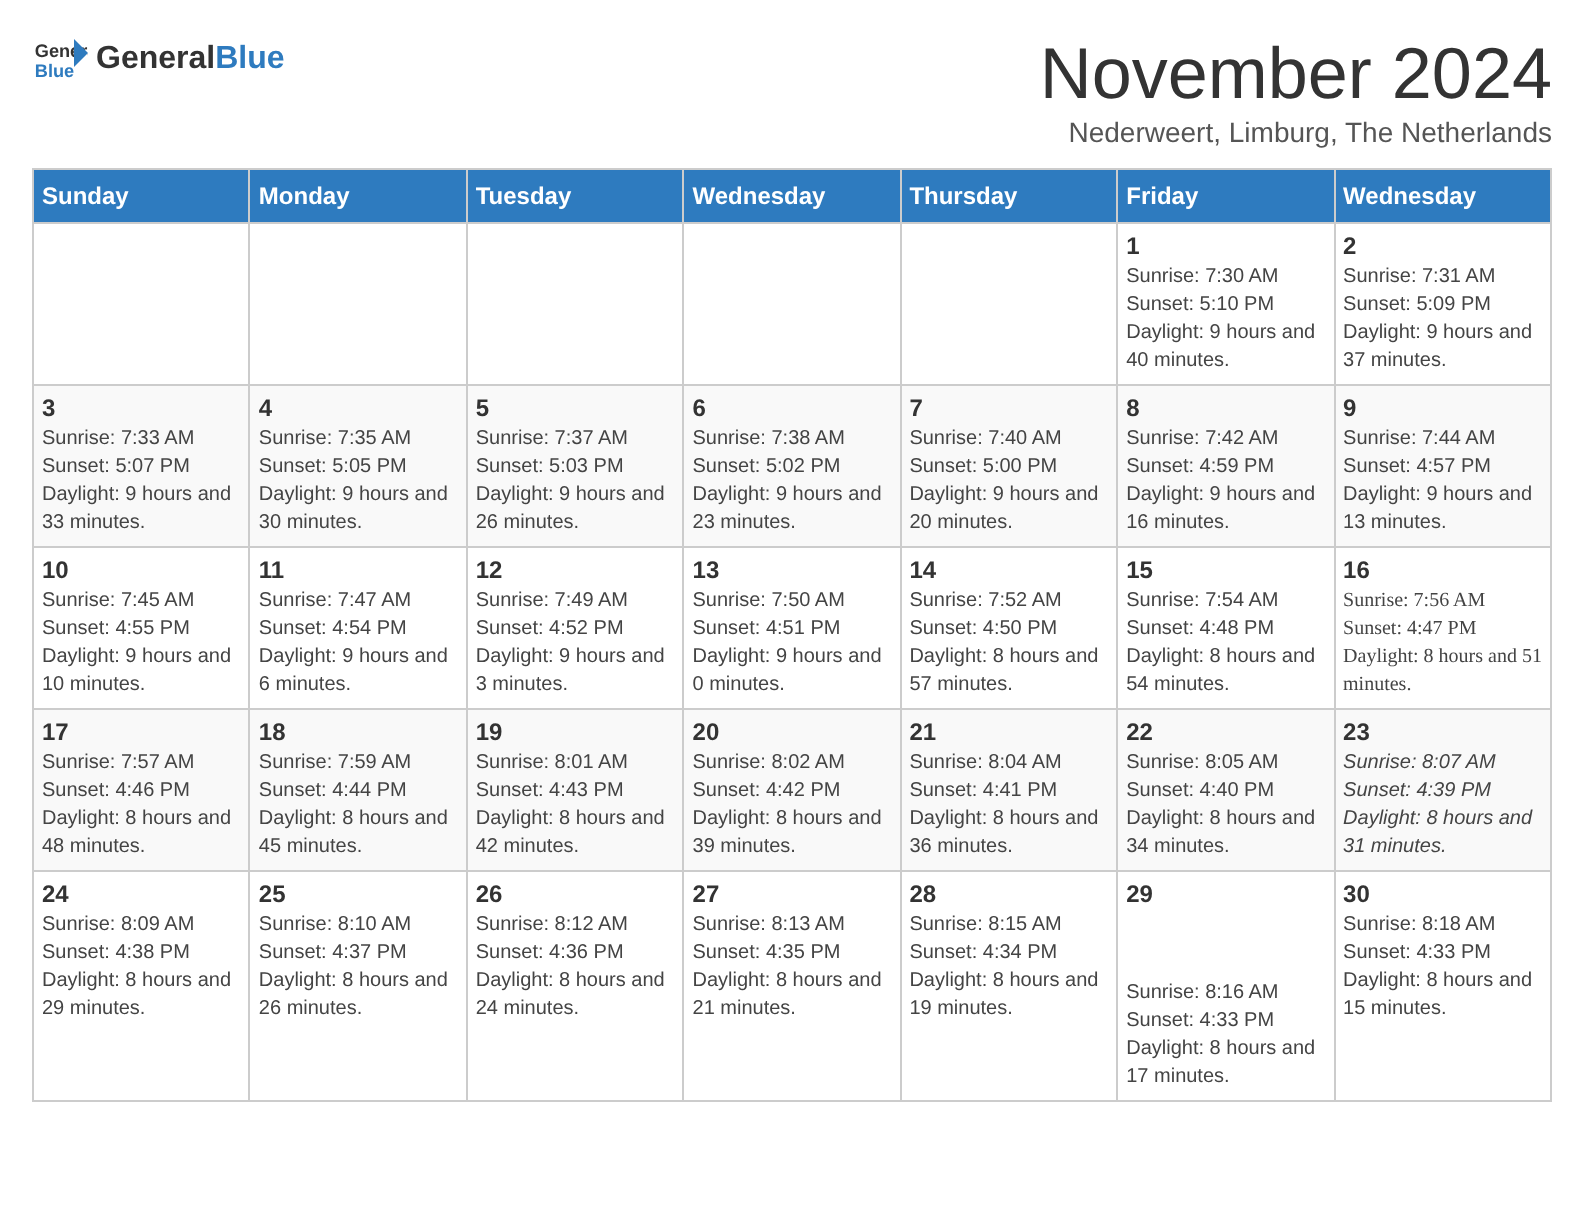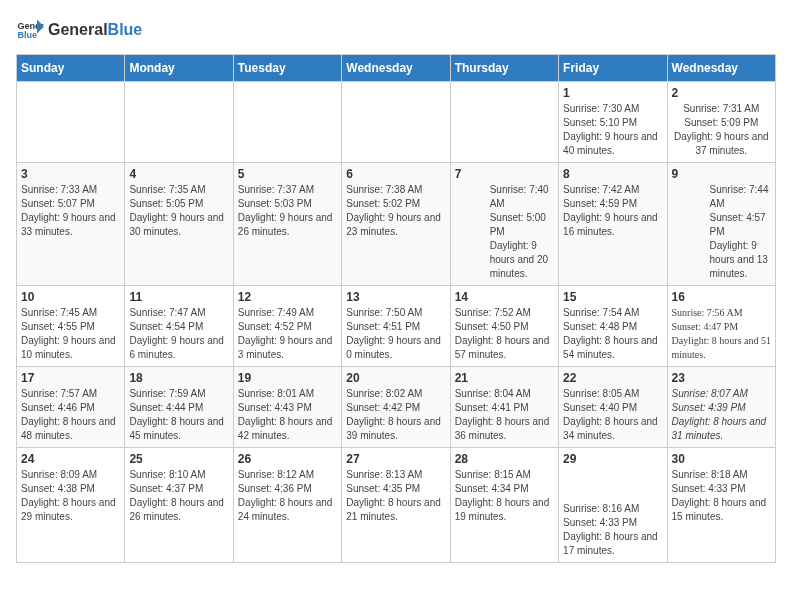--- a/index.html
+++ b/index.html
@@ -89,20 +89,24 @@
       <text x="2" y="32" font-size="13" font-weight="bold" fill="#2e7bbf">Blue</text>
       <polygon points="30,5 40,15 30,25" fill="#2e7bbf"></polygon>
     </svg>
     <div>
       <div style="display:flex; gap:0;">
         <span style="font-size:16px; font-weight:bold; color:#333;">General</span>
         <span style="font-size:16px; font-weight:bold; color:#2e7bbf;">Blue</span>
       </div>
     </div>
   </div>
+  <div class="title-area">
+    <div class="month-title">November 2024</div>
+    <div class="subtitle">Nederweert, Limburg, The Netherlands</div>
+  </div>
 </div>
 
 <table>
   <thead>
     <tr>
     <th>Sunday</th>
         <th>Monday</th>
         <th>Tuesday</th>
         <th>Wednesday</th>
         <th>Thursday</th>
@@ -118,21 +122,21 @@
         <td class="empty-cell"></td>
         <td class="empty-cell"></td>
         <td>
           <div class="day-number">1</div>
           <div class="day-info" style="white-space: pre-line;">Sunrise: 7:30 AM
 Sunset: 5:10 PM
 Daylight: 9 hours and 40 minutes.</div>
         </td>
         <td>
           <div class="day-number">2</div>
-          <div class="day-info" style="white-space: pre-line; text-align: center;">Sunrise: 7:31 AM
+          <div class="day-info" style="white-space: pre-line;">Sunrise: 7:31 AM
 Sunset: 5:09 PM
 Daylight: 9 hours and 37 minutes.</div>
         </td>
       </tr>
       <tr>
         <td>
           <div class="day-number">3</div>
           <div class="day-info" style="white-space: pre-line;">Sunrise: 7:33 AM
 Sunset: 5:07 PM
 Daylight: 9 hours and 33 minutes.</div>
@@ -150,33 +154,33 @@
 Daylight: 9 hours and 26 minutes.</div>
         </td>
         <td>
           <div class="day-number">6</div>
           <div class="day-info" style="white-space: pre-line;">Sunrise: 7:38 AM
 Sunset: 5:02 PM
 Daylight: 9 hours and 23 minutes.</div>
         </td>
         <td>
           <div class="day-number">7</div>
-          <div class="day-info" style="white-space: pre-line; margin-left: 35px;">Sunrise: 7:40 AM
+          <div class="day-info" style="white-space: pre-line;">Sunrise: 7:40 AM
 Sunset: 5:00 PM
 Daylight: 9 hours and 20 minutes.</div>
         </td>
         <td>
           <div class="day-number">8</div>
           <div class="day-info" style="white-space: pre-line;">Sunrise: 7:42 AM
 Sunset: 4:59 PM
 Daylight: 9 hours and 16 minutes.</div>
         </td>
         <td>
           <div class="day-number">9</div>
-          <div class="day-info" style="white-space: pre-line; margin-left: 38px;">Sunrise: 7:44 AM
+          <div class="day-info" style="white-space: pre-line;">Sunrise: 7:44 AM
 Sunset: 4:57 PM
 Daylight: 9 hours and 13 minutes.</div>
         </td>
       </tr>
       <tr>
         <td>
           <div class="day-number">10</div>
           <div class="day-info" style="white-space: pre-line;">Sunrise: 7:45 AM
 Sunset: 4:55 PM
 Daylight: 9 hours and 10 minutes.</div>

